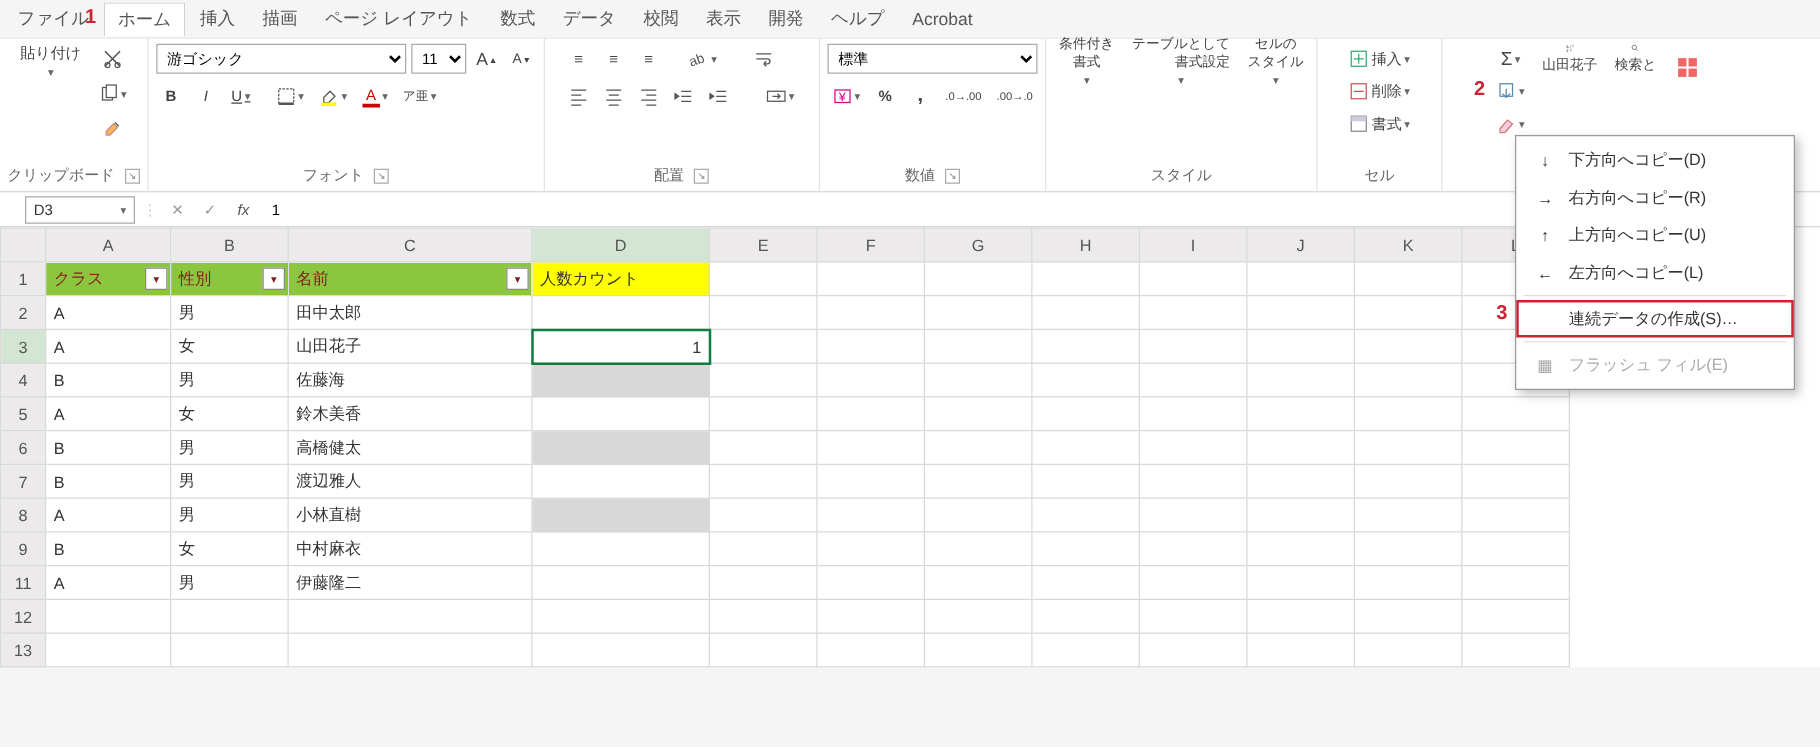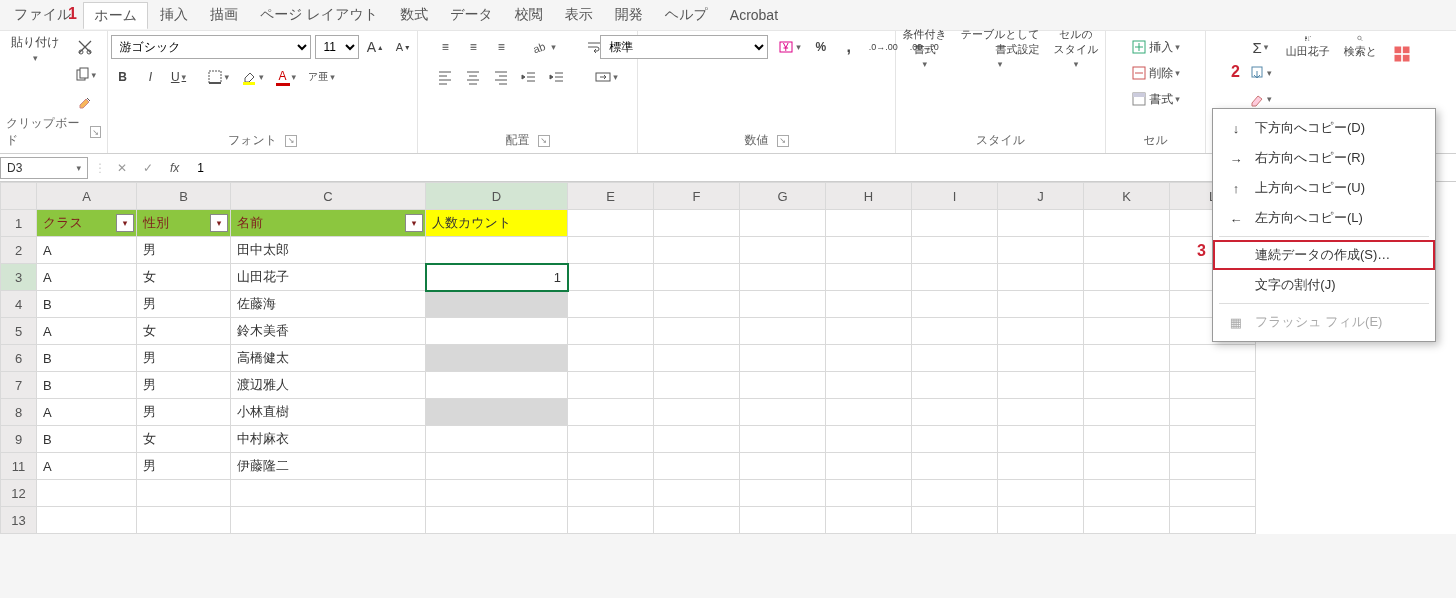--- a/index.html
+++ b/index.html
@@ -21,21 +21,21 @@
   .rgroup .label .dlaunch { width:12px;height:12px;border:1px solid #aaa;display:inline-flex;align-items:center;justify-content:center;font-size:8px;color:#888;}
   .btn-big { display:flex;flex-direction:column;align-items:center;justify-content:flex-end;gap:2px;padding:4px 6px;min-width:44px;height:82px;}
   .ico { width:20px;height:20px;display:inline-block; }
   .ico-sm { width:16px;height:16px;display:inline-block; }
   .toolrow { display:flex;align-items:center;gap:4px;justify-content:flex-end; }
   .toolrow button, .tool { height:24px;min-width:24px;border:none;background:none;color:#444;display:inline-flex;align-items:center;justify-content:center;padding:0 4px;gap:2px;font-size:12px;}
   select, .combo { border:1px solid #aaa;background:#fff;height:24px;font-size:12px;padding:0 4px;}
   .chev { font-size:9px;color:#666; }
 
   
-  .fbar { display:flex;align-items:center;gap:6px;height:28px;background:#fff;border-bottom:1px solid #ccc;padding:0 0;}
+  .fbar { display:flex;align-items:center;gap:6px;height:28px;background:#fff;border-bottom:1px solid #ccc;padding:0 20px;}
   .namebox { width:88px;height:22px;border:1px solid #aaa;padding:0 6px;font-size:12px;display:flex;align-items:center;justify-content:space-between;}
   .fbar .fx { font-style:italic;color:#555;padding:0 6px;}
   .fbar .entry { flex:1;border:none;height:22px;padding:0 6px;font-size:12px;}
   .fxbtn { width:20px;text-align:center;color:#999;}
 
   
   .grid-wrap { position:relative; background:#fff; }
   table.sheet { border-collapse:collapse; table-layout:fixed; }
   table.sheet th, table.sheet td { border:1px solid #d9d9d9; height:27px; font-size:13px; padding:0 6px; background:#fff; }
   table.sheet th { background:#eceaea; color:#555; font-weight:normal; }
@@ -220,21 +220,21 @@
             </button>
         </div>
       </div>
       <div class="label">
           <span>配置</span>
           <span class="dlaunch">↘</span>
         </div>
     </div>
 
     <div class="rgroup" style="min-width:178px;">
-      <div class="body" style="flex-direction:row;gap:6px;align-items:flex-start;margin-left:10px;">
+      <div class="body" style="flex-direction:column;gap:6px;align-items:flex-start;">
         <select class="combo" style="width:168px;"><option>標準</option></select>
         <div class="toolrow">
           <button class="tool">
               <svg class="ico-sm" viewBox="0 0 16 16">
                 <rect x="2" y="3" width="12" height="10" fill="none" stroke="#d08"></rect>
                 <text x="5" y="12" font-size="10" fill="#d08">¥</text>
               </svg>
               <span class="chev">▾</span>
             </button>
           <button class="tool" style="font-weight:bold;">%</button>
@@ -605,24 +605,20 @@
     <div class="mi">
         <span class="mico">←</span>
         <span class="mtext">左方向へコピー(L)</span>
       </div>
     <hr>
     <div class="mi highlight" style="position:relative;">
       <span class="num-anno" style="left:-16px;top:2px;">3</span>
       <span class="mico"></span>
         <span class="mtext">連続データの作成(S)…</span>
     </div>
-    <div class="mi">
-        <span class="mico"></span>
-        <span class="mtext">文字の割付(J)</span>
-      </div>
     <hr>
     <div class="mi dis">
         <span class="mico">▦</span>
         <span class="mtext">フラッシュ フィル(E)</span>
       </div>
   </div>
 
 </div>
 
 </body></html>

